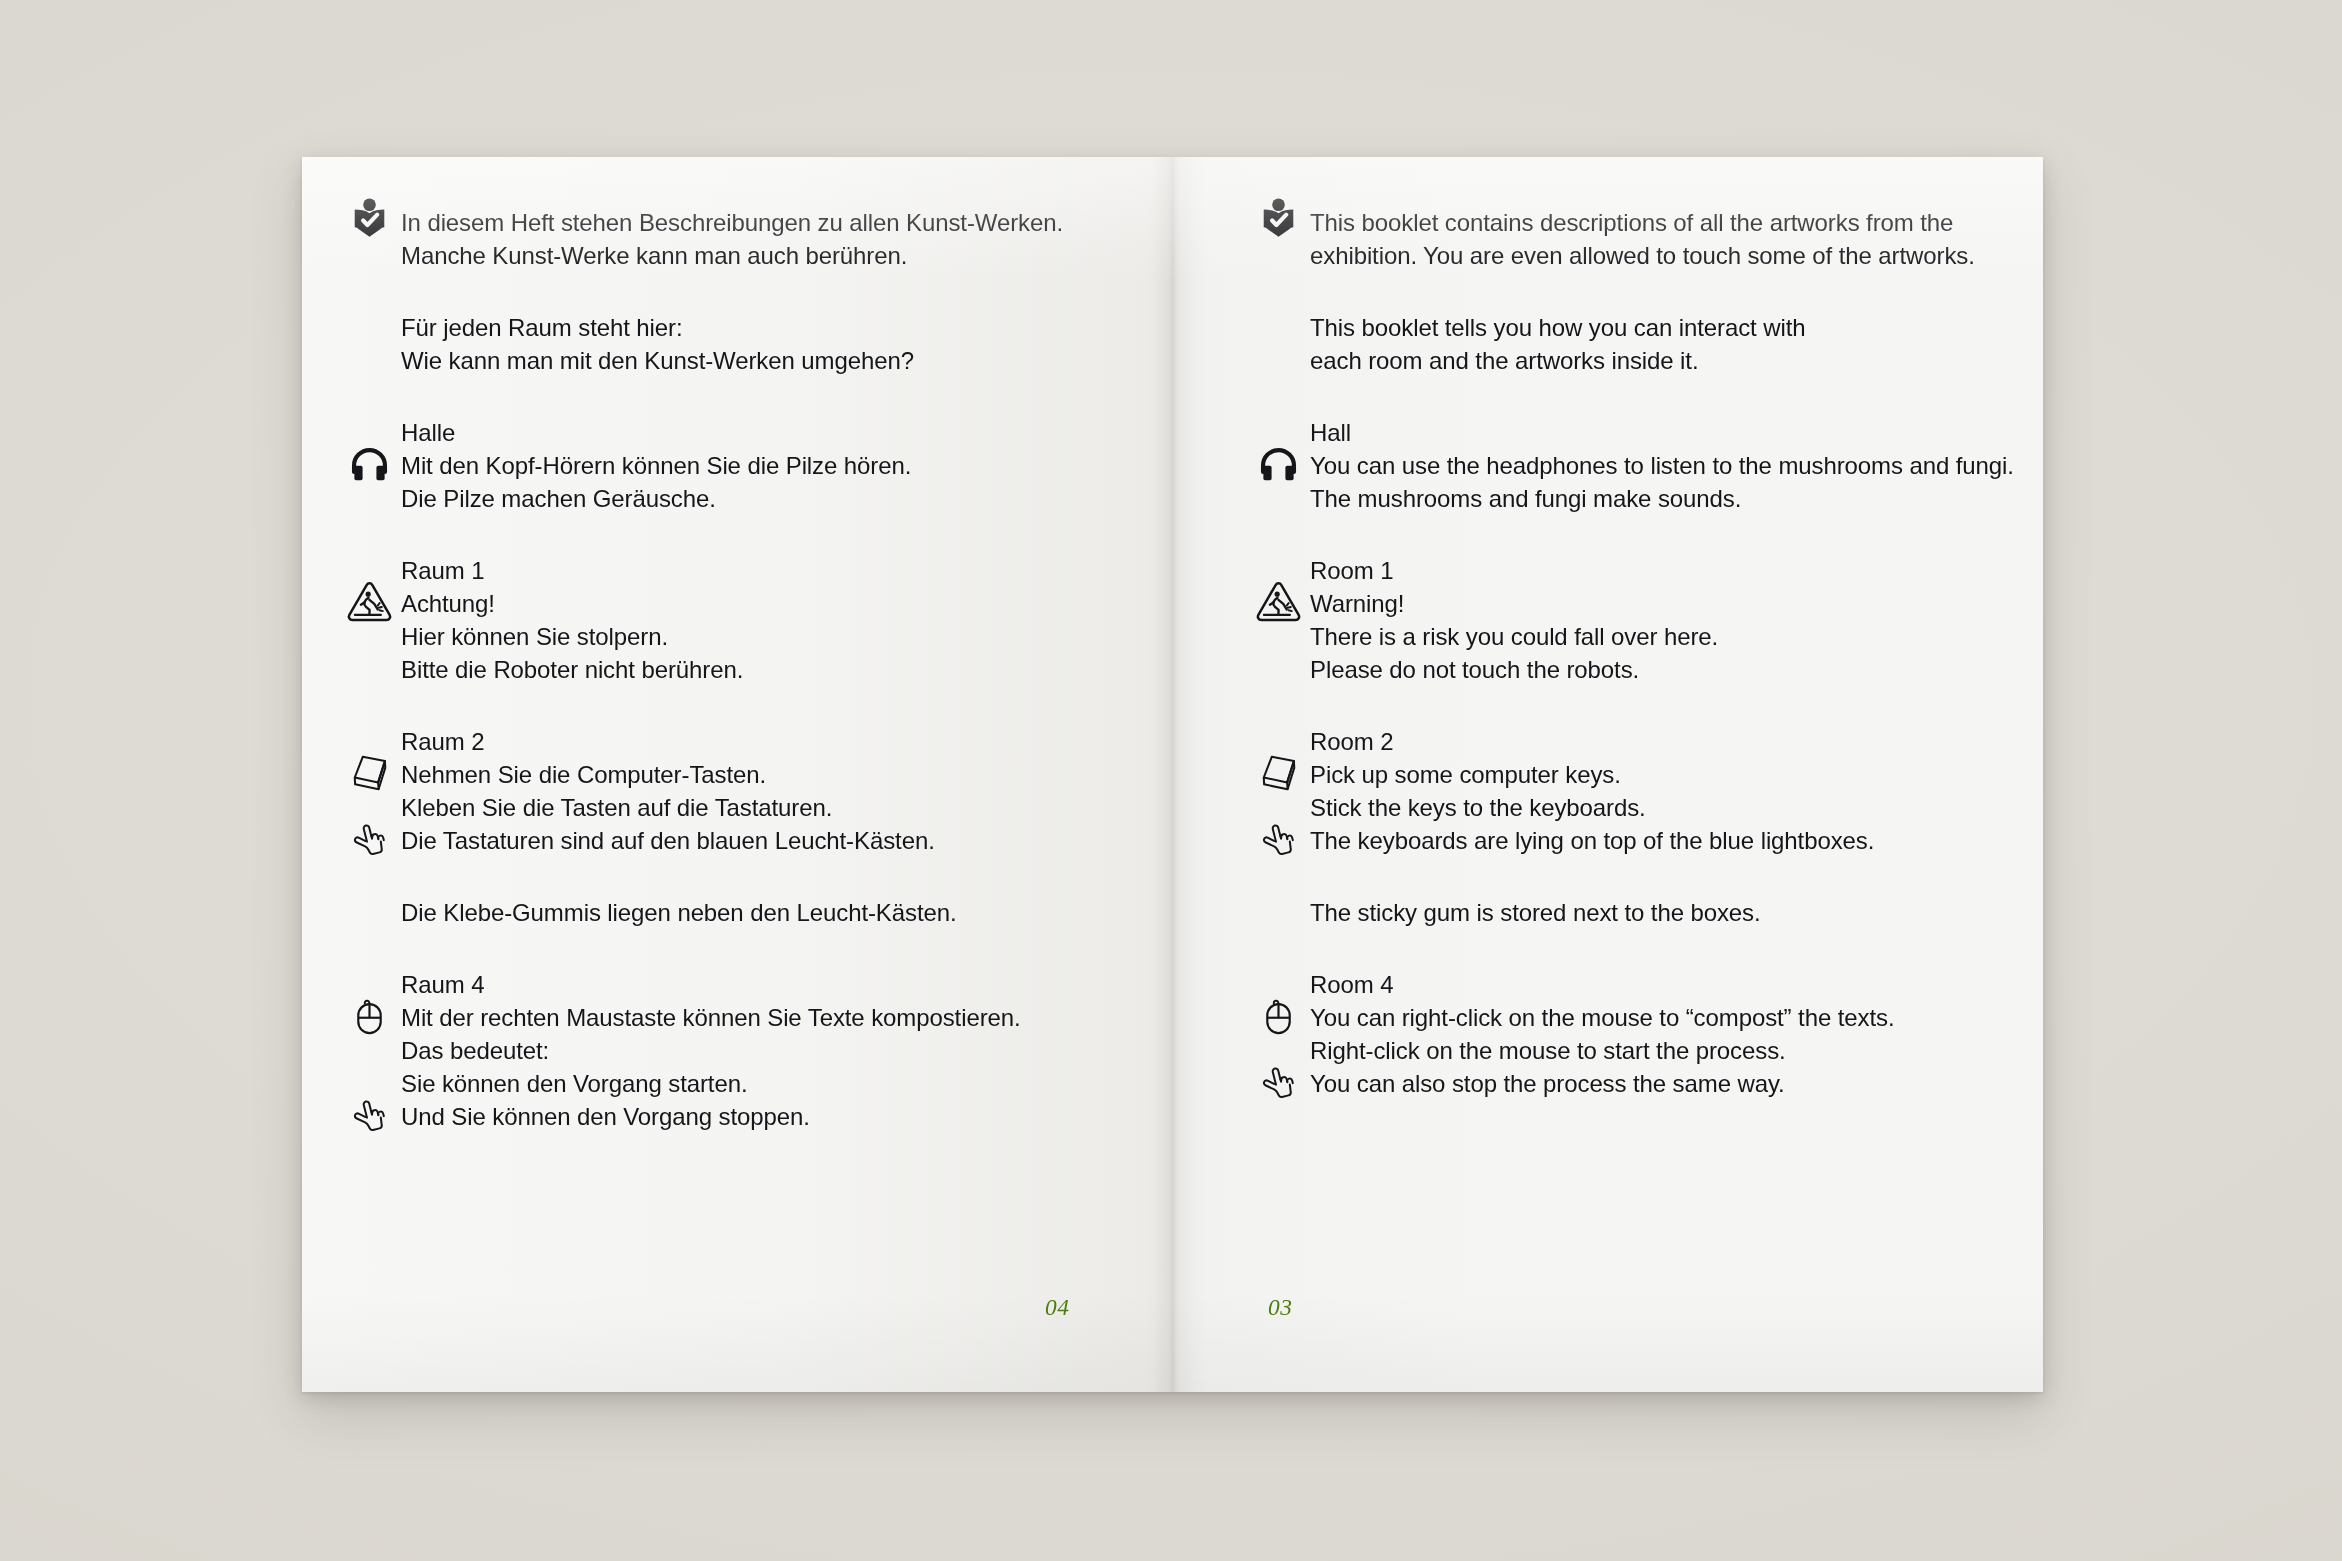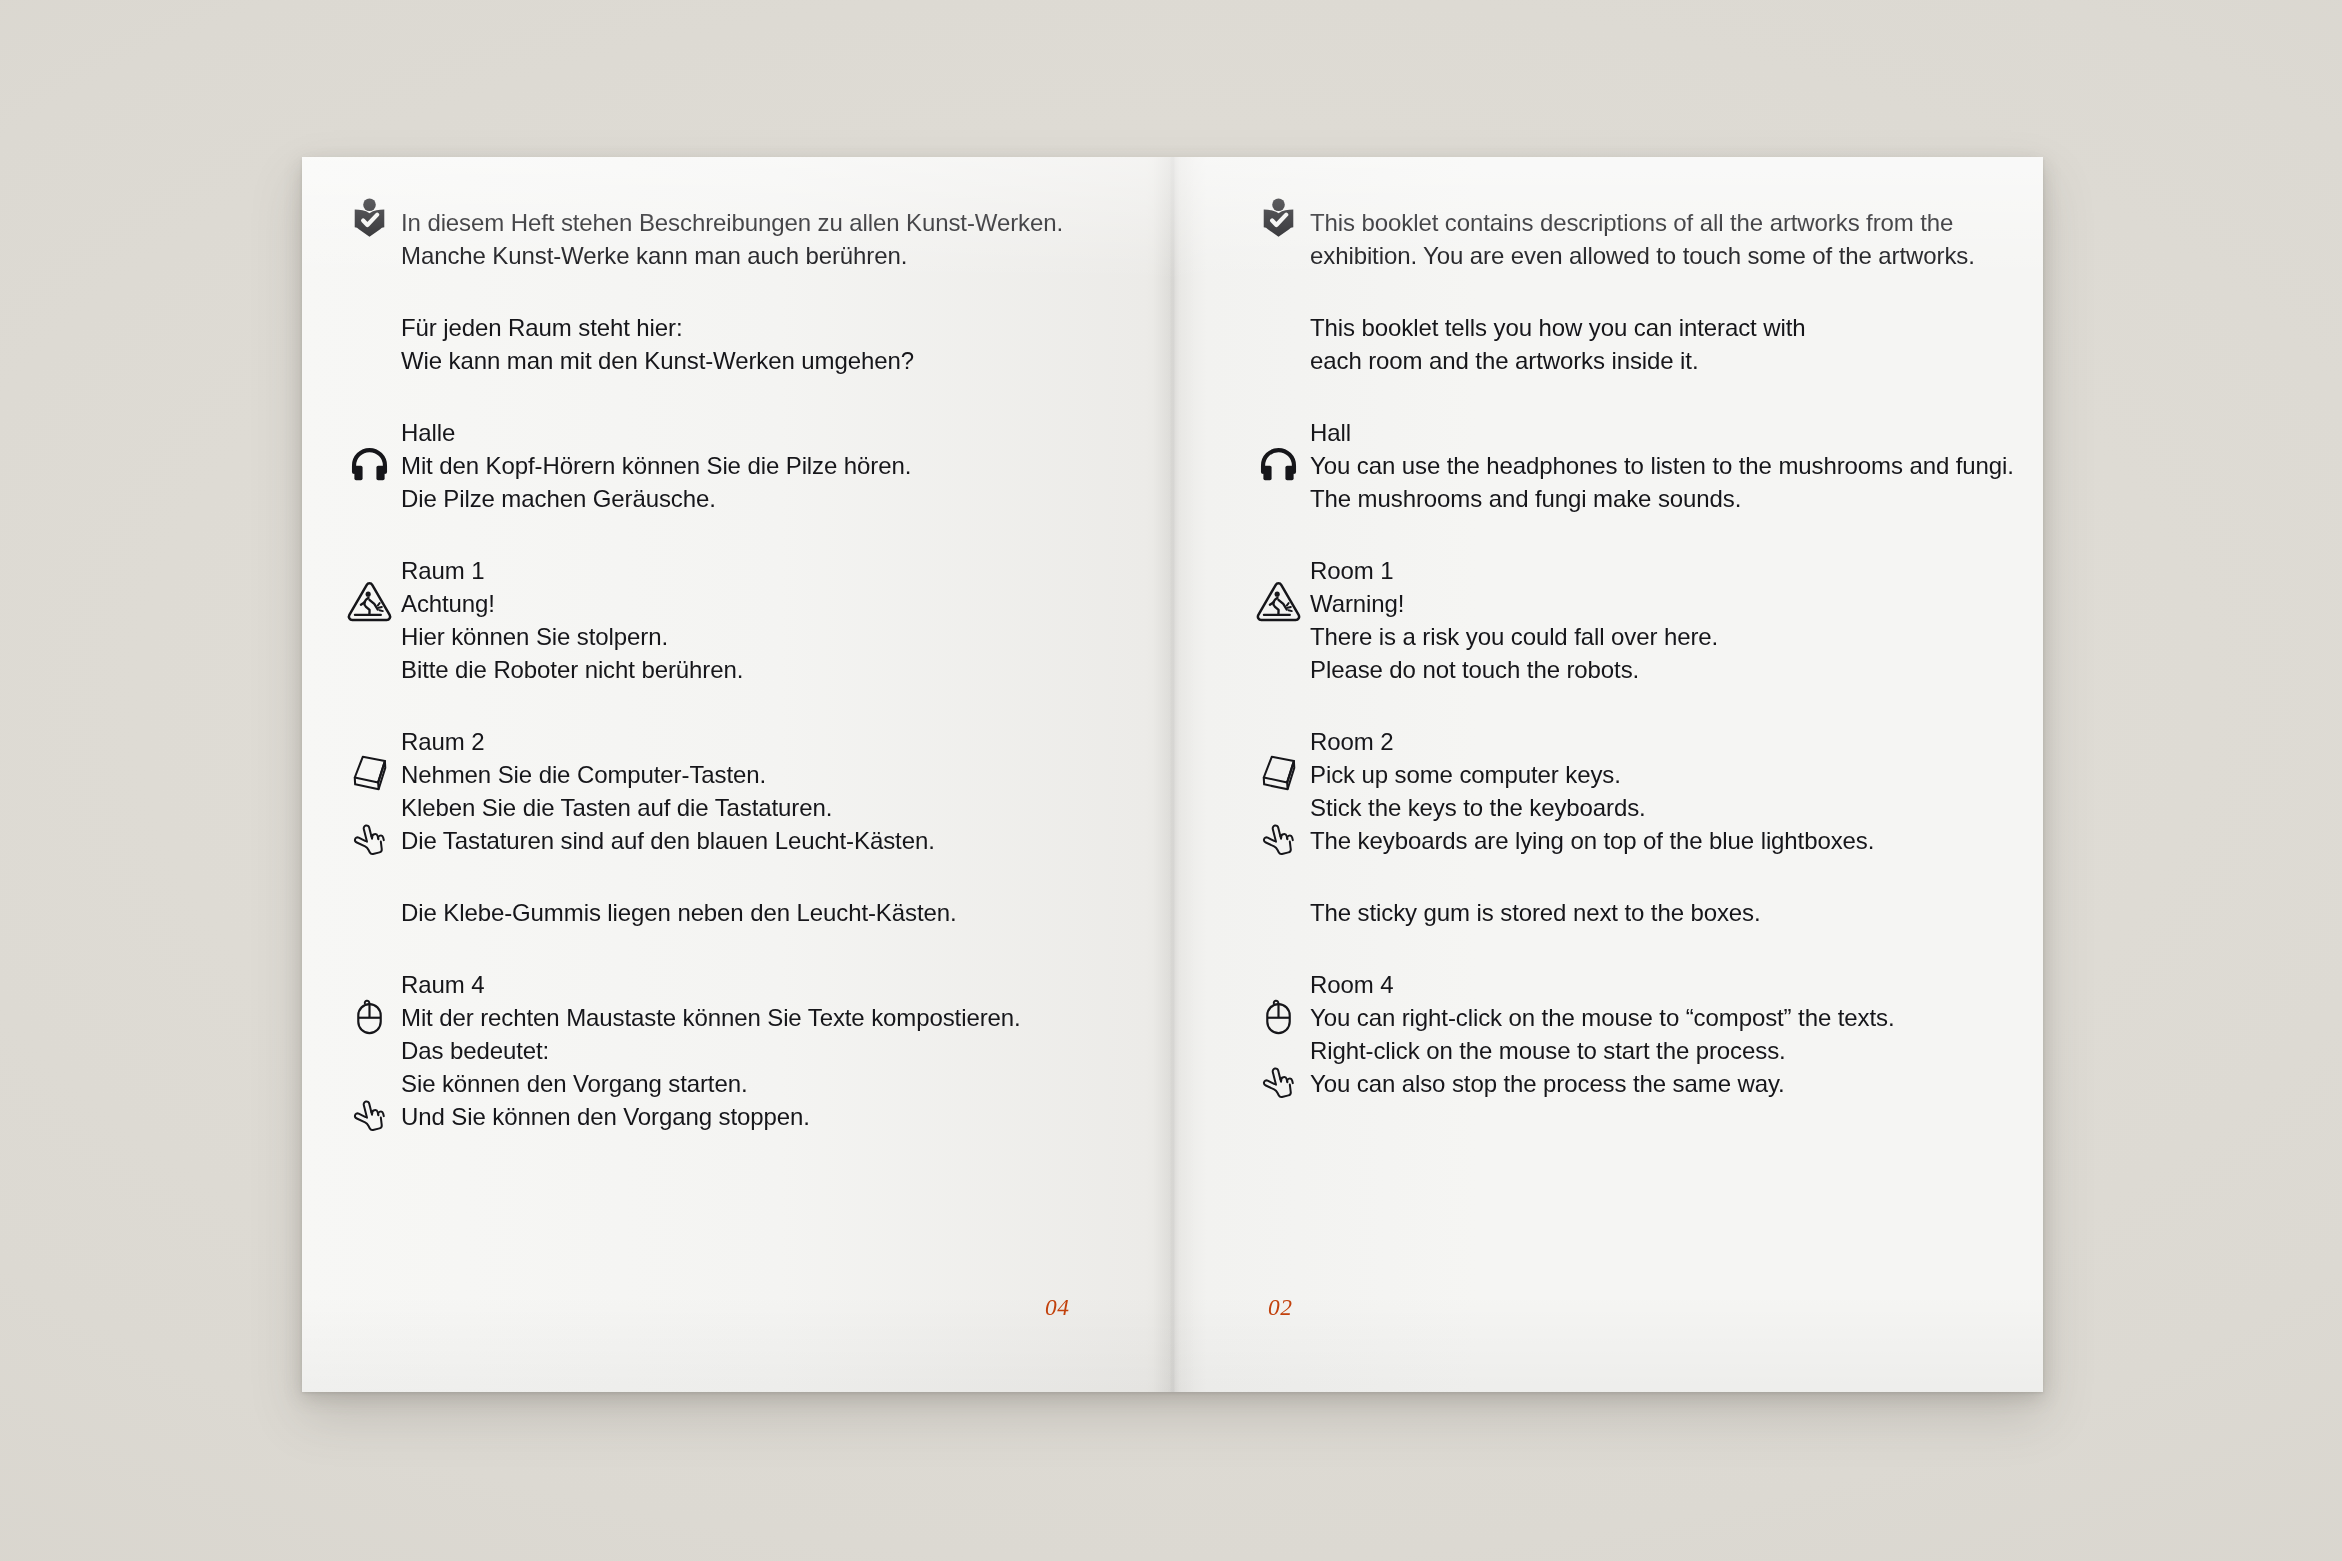--- a/index.html
+++ b/index.html
@@ -130,21 +130,21 @@
     pointer-events: none;
   }
 
   
   .folio {
     position: absolute;
     bottom: 71px;
     font-family: "Liberation Serif", serif;
     font-style: italic;
     font-size: 23.4px;
-    color: #c2410c;
+    color: #4d7c0f;
     letter-spacing: 0.5px;
   }
   #folio-left  { left: 743px; }
   #folio-right { left: 966px; }
 </style>
 </head>
 <body>
 
 <div id="backdrop"></div>
 
@@ -348,15 +348,15 @@
     </svg>
             </span></div>
         </div>
       </div>
   </div>
 
   <div id="gutter"></div>
   <div id="page-sheen"></div>
 
   <div class="folio" id="folio-left">04</div>
-  <div class="folio" id="folio-right">02</div>
+  <div class="folio" id="folio-right">03</div>
 </div>
 
 
 </body></html>

